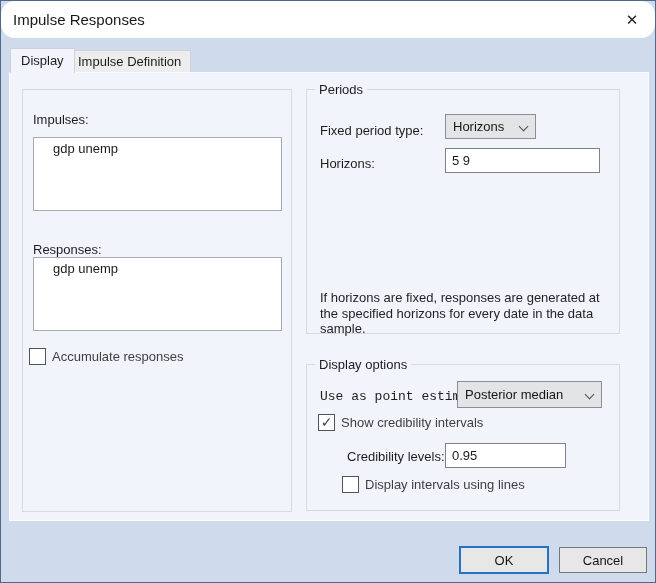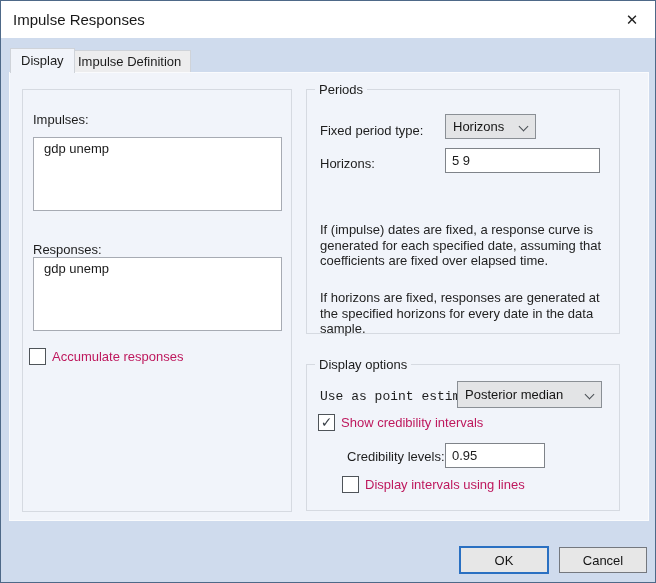--- a/index.html
+++ b/index.html
@@ -9,20 +9,21 @@
   .dialog {
     position:relative; width:656px; height:583px;
     background:#cfdbed; border:1px solid #4e6988;
     overflow:hidden;
   }
 
   
   .titlebar {
     position:absolute; left:0; top:0; right:0; height:37px;
     background:#ffffff;
+    border-radius:14px;
   }
   .titlebar .title {
     position:absolute; left:12px; top:0; line-height:37px;
     font-size:15px; color:#191919;
   }
   .close-btn {
     position:absolute; right:0; top:0; width:46px; height:37px;
     display:flex; align-items:center; justify-content:center;
     font-size:15px; color:#222; cursor:default;
   }
@@ -53,21 +54,21 @@
   .group-label {
     position:absolute; top:-8px; left:8px; padding:0 4px;
     background:#f1f4fa; font-size:13px; color:#1c1c1c; white-space:nowrap;
   }
   .lbl { position:absolute; font-size:13px; color:#1d1d1d; white-space:nowrap; }
 
   
   textarea.ta {
     position:absolute; background:#ffffff; border:1px solid #a7abb3;
     font-family:"Liberation Sans", sans-serif; font-size:13px; color:#1b1b1b;
-    padding:3px 10px; resize:none; outline:none;
+    padding:3px 19px; resize:none; outline:none;
   }
   input.txt {
     position:absolute; background:#ffffff; border:1px solid #7f8389;
     font-family:"Liberation Sans", sans-serif; font-size:13px; color:#1b1b1b;
     padding:0 6px; outline:none;
   }
   .combo {
     position:absolute; display:flex; align-items:center;
     background:#e3e4e6; border:1px solid #8a8f95;
     padding:0 7px; font-size:13px; color:#151515; cursor:default;
@@ -81,21 +82,21 @@
     width:6px; height:6px;
     border-right:1.6px solid #4a4f55; border-bottom:1.6px solid #4a4f55;
     transform:rotate(45deg); transform-origin:center;
   }
   .cb-row { position:absolute; display:flex; align-items:center; }
   .cb-box {
     width:17px; height:17px; background:#ffffff; border:1px solid #4f5459;
     display:flex; align-items:center; justify-content:center; flex:0 0 auto;
   }
   .cb-box .check-glyph { font-size:14px; line-height:1; color:#3a4149; margin-top:-1px; }
-  .cb-label { margin-left:6px; font-size:13px; color:#be185d; white-space:nowrap; }
+  .cb-label { margin-left:6px; font-size:13px; color:#404040; white-space:nowrap; }
 
   .help-para {
     position:absolute; font-size:13px; line-height:15.5px; color:#232323;
   }
 
   
   .btn {
     position:absolute; display:flex; align-items:center; justify-content:center;
     font-size:13px; color:#141414; background:#e7e7e7; cursor:default;
   }
@@ -138,42 +139,41 @@
 
       <span class="lbl" style="left:13px; top:33px;">Fixed period type:</span>
       <div class="combo" style="left:138px; top:24px; width:91px; height:25px;gap:12px;">
         <span class="combo-text">Horizons</span>
         <span class="chevron"></span>
       </div>
 
       <span class="lbl" style="left:13px; top:66px;">Horizons:</span>
       <input class="txt" style="left: 138px; top: 58px; width: 155px; height: 25px;" value="5 9">
 
-      <div class="help-para" style="left:13px; top:132px; width:300px;">If (impulse) dates are fixed, a response curve is generated for each specified date, assuming that coefficients are fixed over elapsed time.</div>
       <div class="help-para" style="left:13px; top:200px; width:300px;">If horizons are fixed, responses are generated at the specified horizons for every date in the data sample.</div>
     </div>
 
     <div class="group" style="left:296px; top:291px; width:314px; height:147px;">
       <span class="group-label">Display options</span>
 
       <span class="lbl" style="left:13px; top:24px;font-family:Liberation Mono, monospace;">Use as point estimate:</span>
       <div class="combo" style="left:150px; top:16px; width:145px; height:27px;">
         <span class="combo-text">Posterior median</span>
         <span class="chevron"></span>
       </div>
 
       <div class="cb-row" style="left:11px; top:49px;">
         <span class="cb-box">
           <span class="check-glyph">✓</span>
         </span>
         <span class="cb-label">Show credibility intervals</span>
       </div>
 
       <span class="lbl" style="left:40px; top:84px;">Credibility levels:</span>
-      <input class="txt" style="left: 138px; top: 78px; width: 100px; height: 25px;" value="0.95">
+      <input class="txt" style="left: 138px; top: 78px; width: 121px; height: 25px;" value="0.95">
 
       <div class="cb-row" style="left:35px; top:111px;">
         <span class="cb-box"></span>
         <span class="cb-label">Display intervals using lines</span>
       </div>
     </div>
 
   </div>
 
   <div class="btn btn-ok">OK</div>

